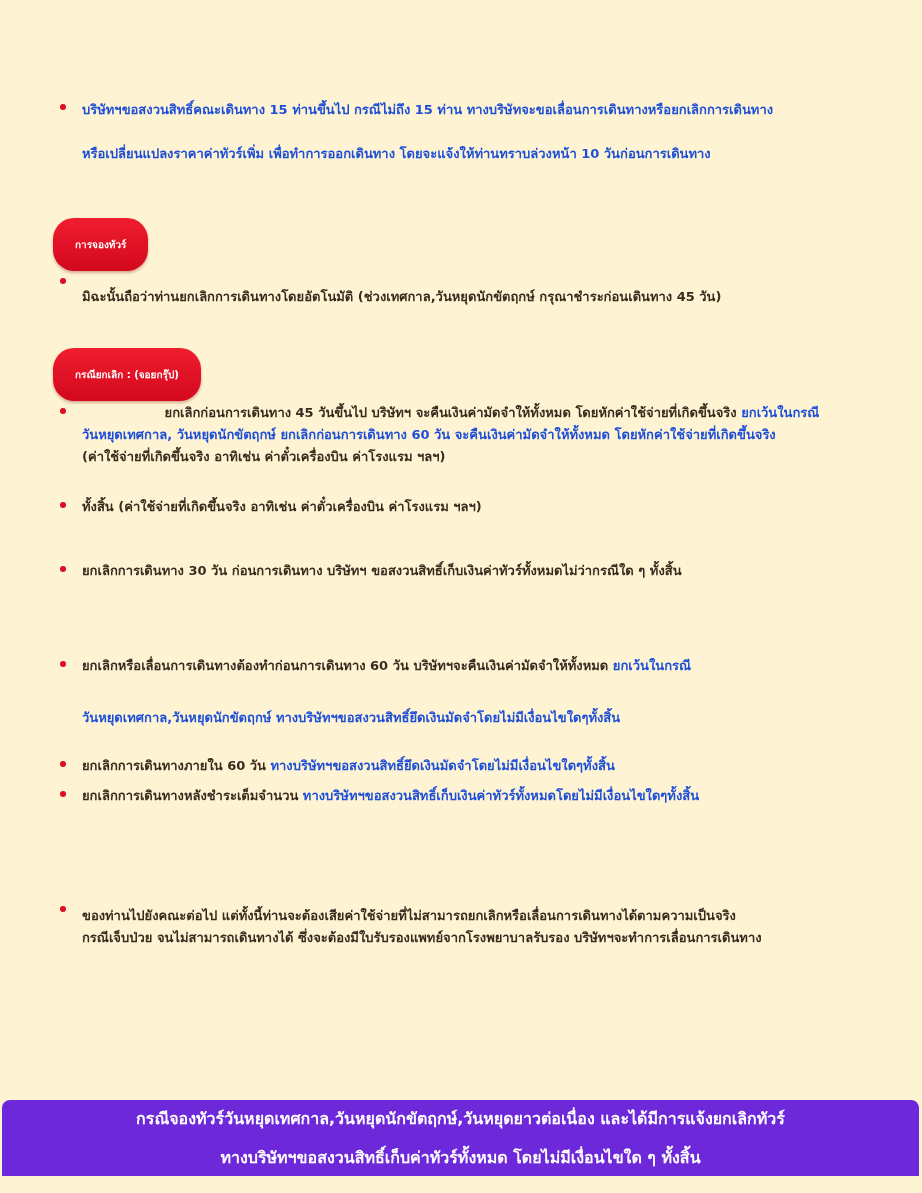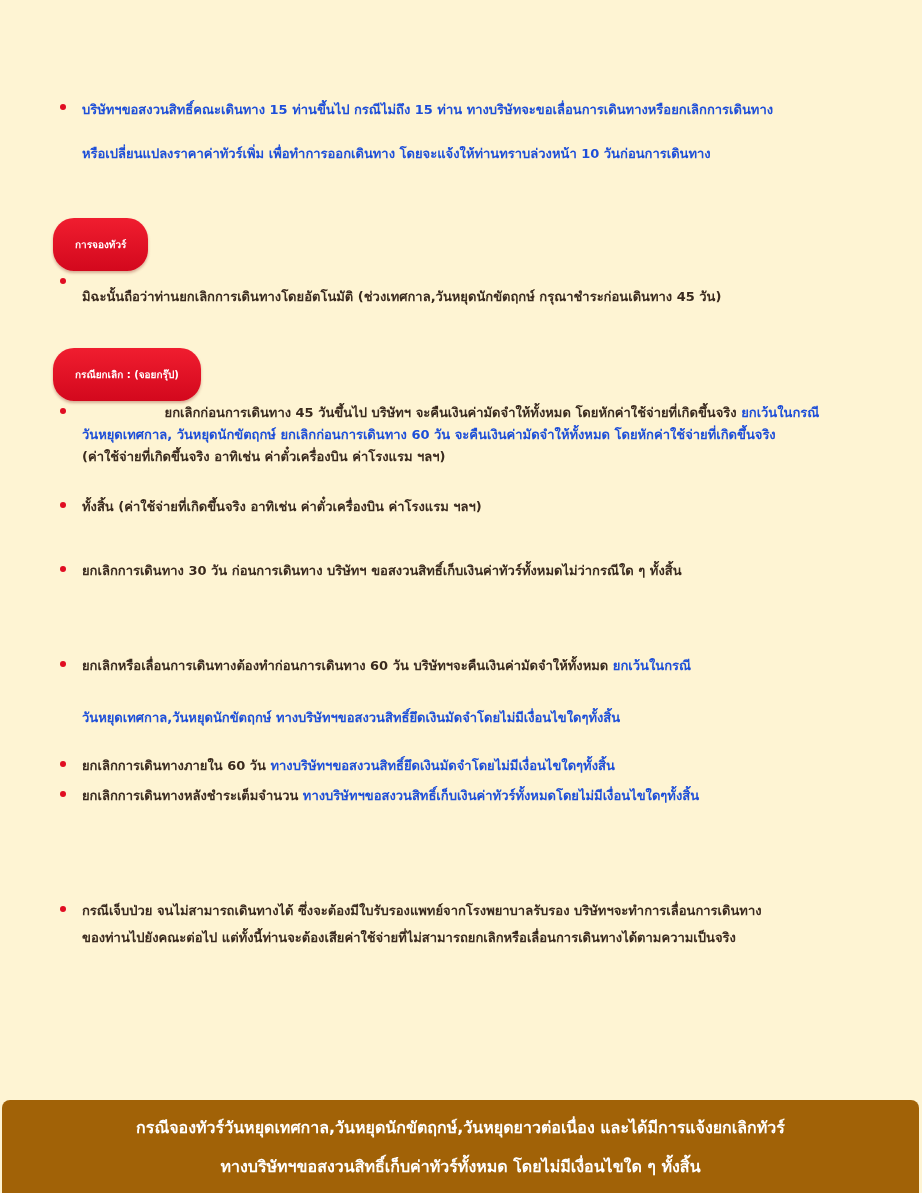--- a/index.html
+++ b/index.html
@@ -33,22 +33,22 @@
   .pill {
     position: absolute; left: 53px; height: 53px;
     background: linear-gradient(#f01d2f, #d3081d);
     border-radius: 21px;
     box-shadow: 0 2px 3px rgba(120,0,0,0.3);
     color: #fff; font-size: 10px; font-weight: bold;
     display: flex; align-items: center; justify-content: center;
     padding: 0 22px;
   }
   .footer {
-    position: absolute; left: 2px; top: 1100px; width: 917px; height: 93px;
-    background: #a16207;
+    position: absolute; left: 2px; top: 1100px; width: 917px; height: 76px;
+    background: #6d28d9;
     border-radius: 8px 8px 0 0;
     color: #fff; font-size: 16px; font-weight: bold;
     display: flex; flex-direction: column; align-items: center; justify-content: center;
     gap: 14px;
   }
 </style>
 </head>
 <body>
 
 <div class="page">
@@ -91,21 +91,21 @@
     <span class="bullet"></span>
     <span class="line" style="line-height:22px;"><span>ยกเลิกการเดินทางภายใน 60 วัน </span><span class="red">ทางบริษัทฯขอสงวนสิทธิ์ยึดเงินมัดจำโดยไม่มีเงื่อนไขใดๆทั้งสิ้น</span></span>
   </div>
   <div class="para" style="top:785px;">
     <span class="bullet"></span>
     <span class="line" style="line-height:22px;"><span>ยกเลิกการเดินทางหลังชำระเต็มจำนวน </span><span class="red">ทางบริษัทฯขอสงวนสิทธิ์เก็บเงินค่าทัวร์ทั้งหมดโดยไม่มีเงื่อนไขใดๆทั้งสิ้น</span></span>
   </div>
 
   <div class="para" style="top:900px;">
     <span class="bullet"></span>
+    <span class="line" style="line-height:22px; margin-top:5px;">ของท่านไปยังคณะต่อไป แต่ทั้งนี้ท่านจะต้องเสียค่าใช้จ่ายที่ไม่สามารถยกเลิกหรือเลื่อนการเดินทางได้ตามความเป็นจริง</span>
     <span class="line" style="line-height:22px;">กรณีเจ็บป่วย จนไม่สามารถเดินทางได้ ซึ่งจะต้องมีใบรับรองแพทย์จากโรงพยาบาลรับรอง บริษัทฯจะทำการเลื่อนการเดินทาง</span>
-    <span class="line" style="line-height:22px; margin-top:5px;">ของท่านไปยังคณะต่อไป แต่ทั้งนี้ท่านจะต้องเสียค่าใช้จ่ายที่ไม่สามารถยกเลิกหรือเลื่อนการเดินทางได้ตามความเป็นจริง</span>
   </div>
 
   <div class="footer">
     <span>กรณีจองทัวร์วันหยุดเทศกาล,วันหยุดนักขัตฤกษ์,วันหยุดยาวต่อเนื่อง และได้มีการแจ้งยกเลิกทัวร์</span>
     <span>ทางบริษัทฯขอสงวนสิทธิ์เก็บค่าทัวร์ทั้งหมด โดยไม่มีเงื่อนไขใด ๆ ทั้งสิ้น</span>
   </div>
 </div>
 
 </body></html>

